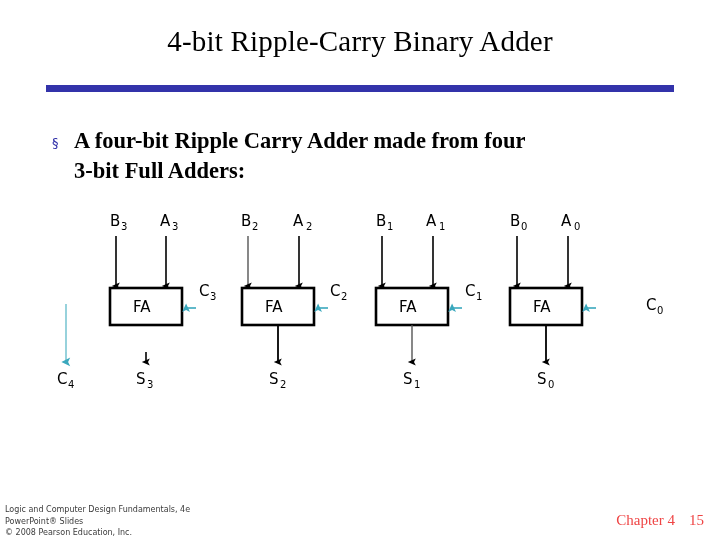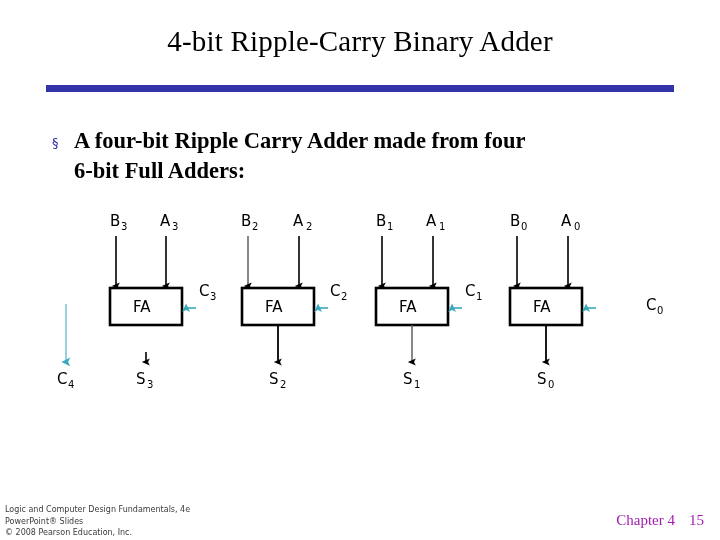--- a/index.html
+++ b/index.html
@@ -105,36 +105,36 @@
     line-height: 11.5px;
     color: #3b3b3b;
     white-space: pre-line;
   }
   #footer-right {
     position: absolute;
     right: 16px;
     top: 512px;
     font-family: "Liberation Serif", serif;
     font-size: 15px;
-    color: #a21caf;
+    color: #ef4444;
   }
   #footer-right .chapter { margin-right: 14px; }
 </style>
 </head>
 <body>
 
 <div id="slide-title">4-bit Ripple-Carry Binary Adder</div>
 
 <div id="title-rule"></div>
 
 <div id="bullet-block">
   <div class="bullet-row">
     <span class="bullet-marker">§</span>
     <span class="bullet-text">A four-bit Ripple Carry Adder made from four
-6-bit Full Adders:</span>
+3-bit Full Adders:</span>
   </div>
 </div>
 
 <div id="diagram">
 <svg width="720" height="210" viewBox="0 0 720 210" xmlns="http://www.w3.org/2000/svg">
   <defs>
     <marker id="ahBlack" markerWidth="9" markerHeight="9" refX="4" refY="4.2" orient="auto" markerUnits="userSpaceOnUse">
       <path d="M0.4,0.4 L4,8.4 L7.6,0.4 L4,2.2 Z" fill="#000000"></path>
     </marker>
     <marker id="ahTeal" markerWidth="10" markerHeight="10" refX="4.5" refY="4.6" orient="auto" markerUnits="userSpaceOnUse">

